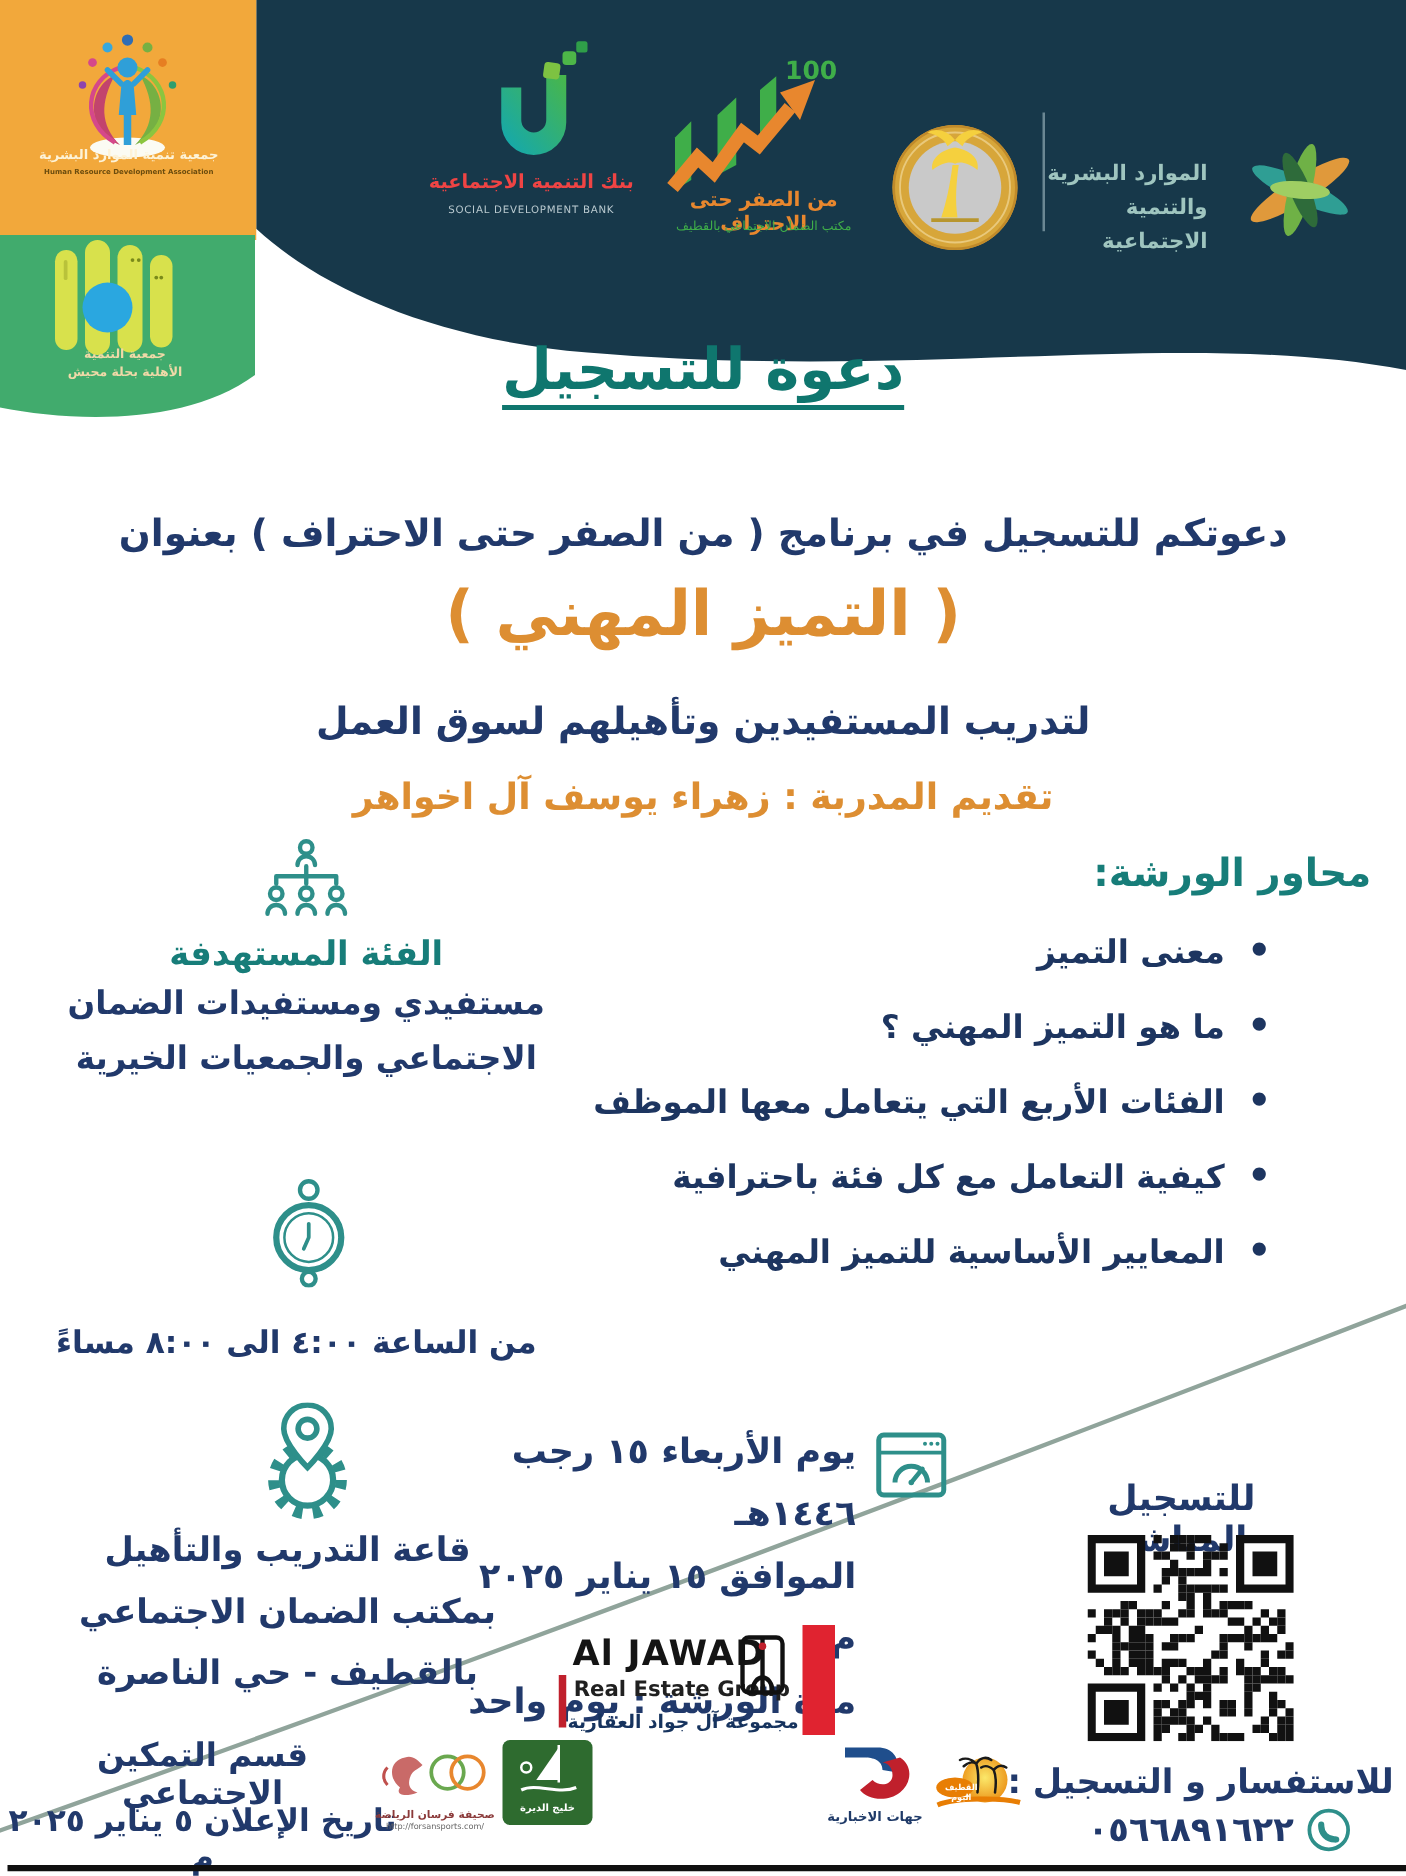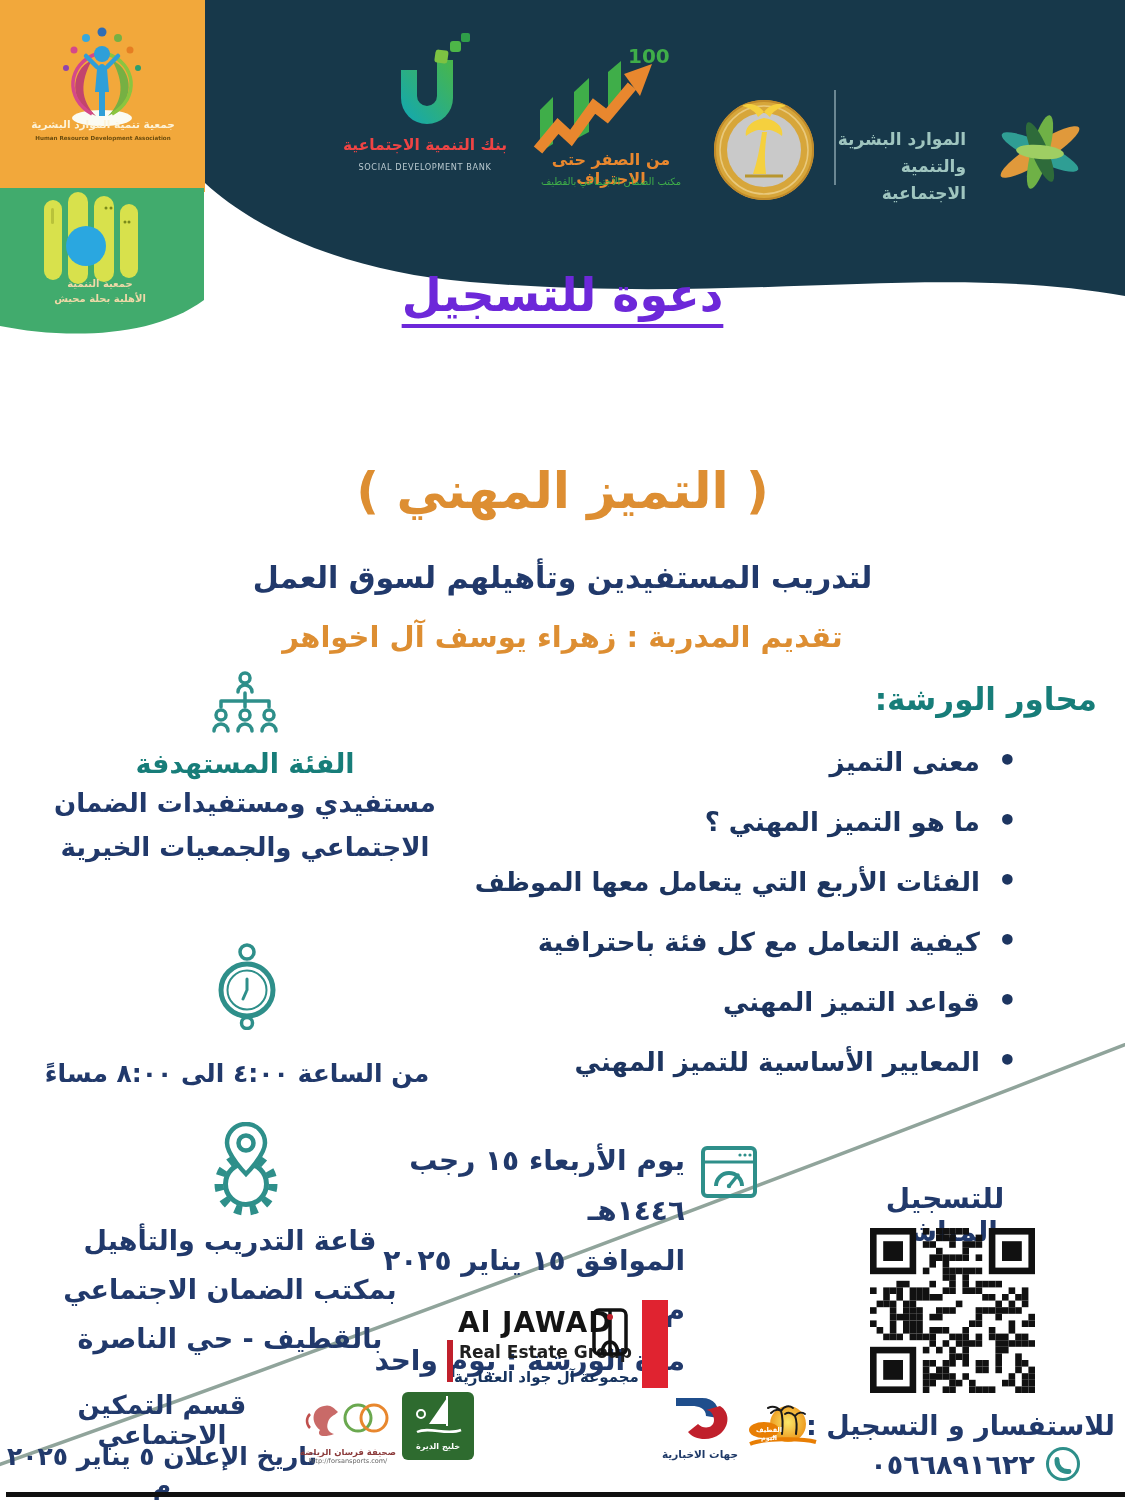--- a/index.html
+++ b/index.html
@@ -17,21 +17,21 @@
   #hr-en{left:5px;top:135px;width:196px;font-size:5.6px;color:#6b4c0e;text-align:center;font-weight:bold;}
   #ahli-t{left:12px;top:276px;width:176px;font-size:10px;color:#f0d9a8;text-align:center;line-height:15px;font-weight:bold;}
   #sdb-ar{left:330px;top:136px;width:190px;font-size:15.5px;color:#ef4444;text-align:center;font-weight:bold;}
   #sdb-en{left:330px;top:162px;width:190px;font-size:8.2px;color:#b9c9cf;text-align:center;letter-spacing:.6px;}
   #prog-100{left:628px;top:44px;width:50px;font-size:20px;color:#3fae49;font-weight:bold;}
   #prog-ar{left:520px;top:150px;width:182px;font-size:16px;color:#e8872e;text-align:center;font-weight:bold;}
   #prog-sub{left:514px;top:176px;width:194px;font-size:10px;color:#3fae49;text-align:center;}
   #mhrsd-t{left:828px;top:126px;width:138px;font-size:17px;color:#9fc5bf;text-align:right;line-height:27px;font-weight:bold;}
 
   
-  #title{top:268px;left:0;width:1125px;text-align:center;font-size:46px;font-weight:bold;color:#6d28d9;
+  #title{top:268px;left:0;width:1125px;text-align:center;font-size:46px;font-weight:bold;color:#0f766e;
          text-decoration:underline;text-decoration-thickness:4px;text-underline-offset:13px;}
   #intro1{top:360px;left:0;width:1125px;font-size:30px;}
   #intro2{top:410px;left:0;width:1125px;font-size:30px;}
   #ptitle{top:462px;left:0;width:1125px;font-size:50px;}
   #purpose{top:560px;left:0;width:1125px;font-size:30px;}
   #trainer{top:620px;left:0;width:1125px;font-size:29px;}
   #topics-h{top:681px;right:28px;font-size:31px;}
   #topics{top:743px;right:108px;width:600px;}
   .topic{height:60px;font-size:26px;color:#1d3560;font-weight:bold;text-align:right;}
   .topic::before{content:"\2022";margin-left:18px;font-size:30px;}
@@ -175,31 +175,31 @@
   <div class="abs" id="sdb-en">SOCIAL DEVELOPMENT BANK</div>
   <div class="abs" id="prog-100">100</div>
   <div class="abs" id="prog-ar" dir="rtl">من الصفر حتى الاحتراف</div>
   <div class="abs" id="prog-sub" dir="rtl">مكتب الضمان الاجتماعي بالقطيف</div>
   <div class="abs" id="mhrsd-t" dir="rtl">
     <div>الموارد البشرية</div>
     <div>والتنمية الاجتماعية</div>
   </div>
 
   <div class="abs" id="title" dir="rtl">دعوة للتسجيل</div>
+  <div class="abs ctr navy b" id="intro2" dir="rtl">دعوتكم للتسجيل في برنامج ( من الصفر حتى الاحتراف ) بعنوان</div>
   <div class="abs ctr orange b" id="ptitle" dir="rtl">( التميز المهني )</div>
   <div class="abs ctr navy b" id="purpose" dir="rtl">لتدريب المستفيدين وتأهيلهم لسوق العمل</div>
   <div class="abs ctr orange b" id="trainer" dir="rtl">تقديم المدربة :  زهراء يوسف آل اخواهر</div>
 
   <div class="abs teal b" id="topics-h" dir="rtl">محاور الورشة:</div>
   <div class="abs" id="topics" dir="rtl">
     <div class="topic">معنى التميز</div>
     <div class="topic">ما هو التميز المهني ؟</div>
     <div class="topic">الفئات الأربع التي يتعامل معها الموظف</div>
     <div class="topic">كيفية التعامل مع كل فئة باحترافية</div>
-    <div class="topic">قواعد التميز المهني</div>
     <div class="topic">المعايير الأساسية للتميز المهني</div>
   </div>
 
   <svg class="abs" style="left:206px;top:670px" width="78" height="72" viewBox="0 0 78 72">
     <g stroke="#2e8f8a" stroke-width="3.5" fill="none" stroke-linecap="round">
       <circle cx="39" cy="8" r="5"></circle>
         <path d="M32,22 a7,7 0 0 1 14,0"></path>
       <path d="M39,23 V31 M15,31 H63 M15,31 V37 M39,31 V37 M63,31 V37"></path>
       <circle cx="15" cy="45" r="5"></circle>
         <path d="M8,61 a7,7 0 0 1 14,0"></path>

